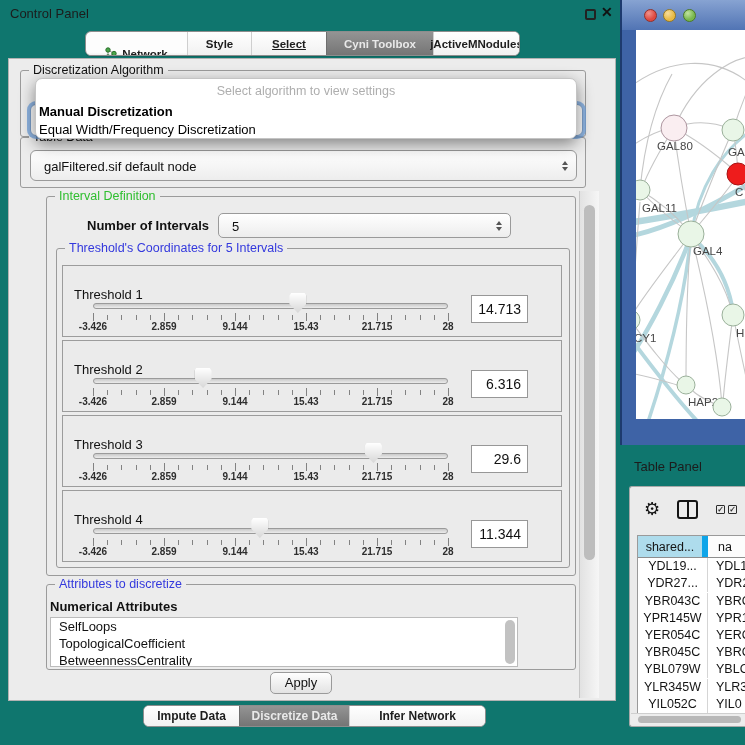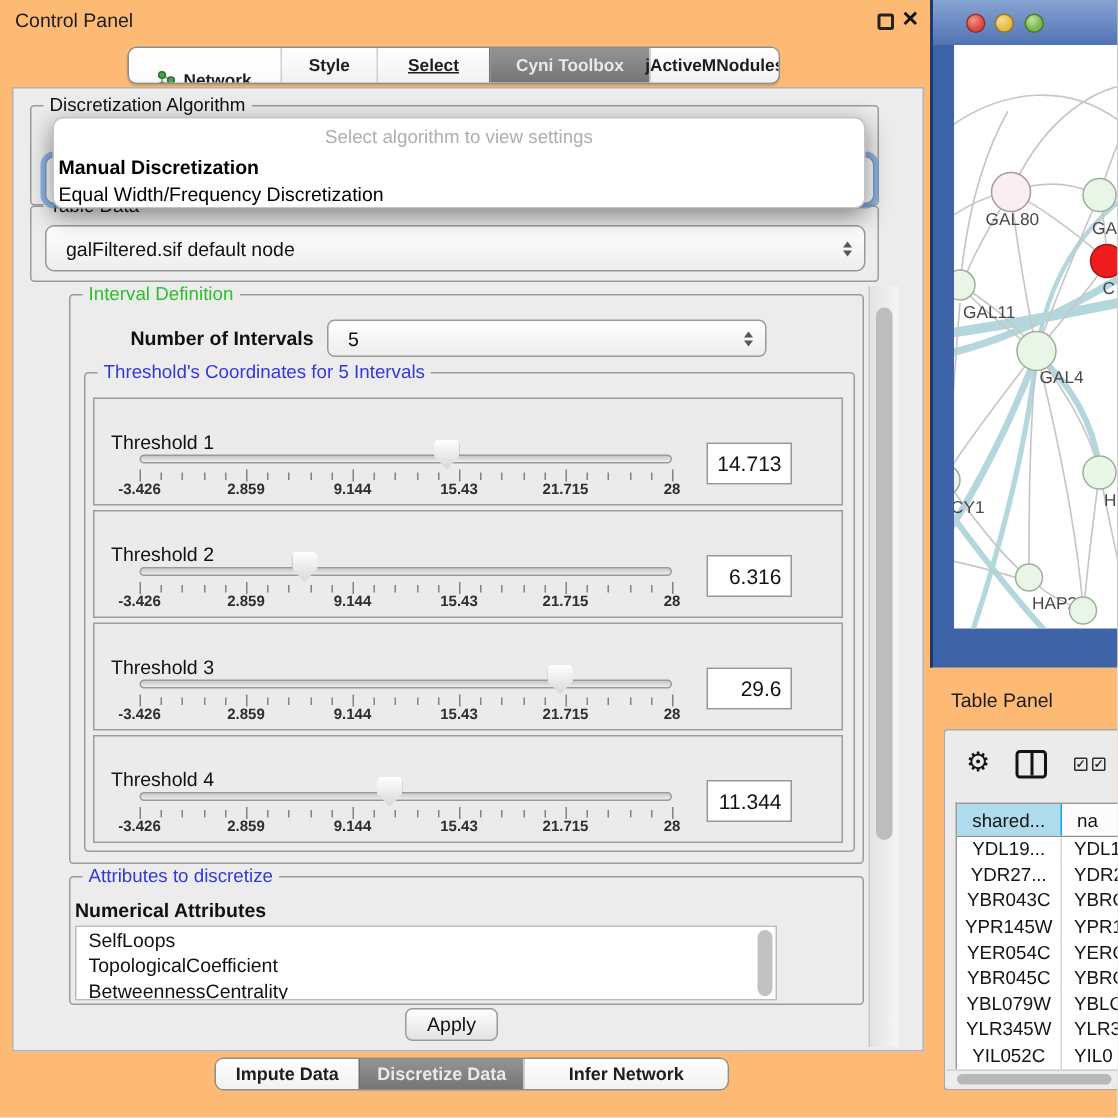--- a/index.html
+++ b/index.html
@@ -1,18 +1,18 @@
 <!DOCTYPE html>
 <html><head>
 <meta charset="utf-8">
 <style>
   * { margin:0; padding:0; box-sizing:border-box; }
   html,body { width:745px; height:745px; }
   body { font-family:"Liberation Sans", sans-serif; background:#e7e7e7; position:relative; overflow:hidden; }
-  .app { position:absolute; left:0; top:0; width:745px; height:745px; background:#fdba74; }
+  .app { position:absolute; left:0; top:0; width:745px; height:745px; background:#0f766e; }
 
   
   .cp { position:absolute; left:0; top:0; width:620px; height:745px; }
   .cp-title { position:absolute; left:10px; top:6px; font-size:13px; color:#1c1c1c; }
   .cp-float { position:absolute; left:585px; top:9px; width:11px; height:11px; border:2px solid #222; border-radius:2px; }
   .cp-close { position:absolute; left:601px; top:4px; font-size:14px; font-weight:bold; color:#111; }
 
   .tabbar { position:absolute; left:85px; top:31px; height:25px; display:flex; border:1px solid #8d8d8d; border-radius:6px; overflow:hidden; background:#fdfdfd; box-shadow:0 1px 1px rgba(0,0,0,.15); }
   .tabbar .tab { display:flex; align-items:center; justify-content:center; gap:5px; font-size:11.5px; font-weight:bold; color:#1d1d1d; border-left:1px solid #cfcfcf; background:linear-gradient(#ffffff,#f1f1f1); cursor:default; }
   .tabbar .tab:first-child { border-left:none; }
@@ -81,24 +81,24 @@
   
   .tp-title { position:absolute; left:634px; top:459px; font-size:13px; color:#1c1c1c; }
   .tp { position:absolute; left:629px; top:486px; width:116px; height:241px; background:#ebebeb; border:1px solid #a8a8a8; border-radius:3px 0 0 3px; border-right:none; }
   .tp-gear { position:absolute; left:14px; top:13px; font-size:18px; color:#141414; font-family:"DejaVu Sans", sans-serif; line-height:1; }
   .tp-split { position:absolute; left:47px; top:13px; width:21px; height:19px; border:2px solid #141414; border-radius:3px; }
   .tp-split::after { content:""; position:absolute; left:7.5px; top:0; width:2px; height:15px; background:#141414; }
   .tp-check { position:absolute; top:18px; width:9px; height:9px; border:1.5px solid #2c2c2c; border-radius:1px; font-size:8px; line-height:7px; text-align:center; color:#2c2c2c; font-weight:bold; }
   .tp-check.c1 { left:86px; } .tp-check.c2 { left:98px; }
   .tp-table { position:absolute; left:7px; top:48px; width:109px; height:178px; background:#fff; border-left:1px solid #9a9a9a; border-top:1px solid #9a9a9a; }
   .tp-head { display:flex; height:22px; border-bottom:1px solid #8e8e8e; }
-  .tp-head .h1 { width:70px; background:#aedcec; border-right:1px solid #0ea5e9; font-size:12.5px; color:#141414; text-align:center; line-height:22px; overflow:hidden; white-space:nowrap; }
+  .tp-head .h1 { width:70px; background:#aedcec; border-right:6px solid #0ea5e9; font-size:12.5px; color:#141414; text-align:center; line-height:22px; overflow:hidden; white-space:nowrap; }
   .tp-head .h2 { flex:1; background:#fcfcfc; font-size:12.5px; color:#141414; padding-left:10px; line-height:22px; overflow:hidden; white-space:nowrap; }
   .tp-rows { height:155px; overflow:hidden; }
-  .tp-row { display:flex; height:17.2px; }
+  .tp-row { display:flex; height:17.2px;align-items:flex-end; }
   .tp-row .c1 { width:70px; border-right:1px solid #d5d5d5; font-size:12.5px; color:#141414; text-align:center; line-height:17px; white-space:nowrap; overflow:hidden; }
   .tp-row .c2 { flex:1; font-size:12.5px; color:#141414; padding-left:8px; line-height:17px; white-space:nowrap; overflow:hidden; }
   .tp-hscroll { position:absolute; left:1px; top:226px; width:114px; height:11px; background:#ededed; border-top:1px solid #cfcfcf; }
   .tp-hscroll .thumb { position:absolute; left:7px; top:2px; width:103px; height:7px; background:#b8b8b8; border-radius:4px; }
 </style>
 </head>
 <body>
 
 <div class="app">
 

